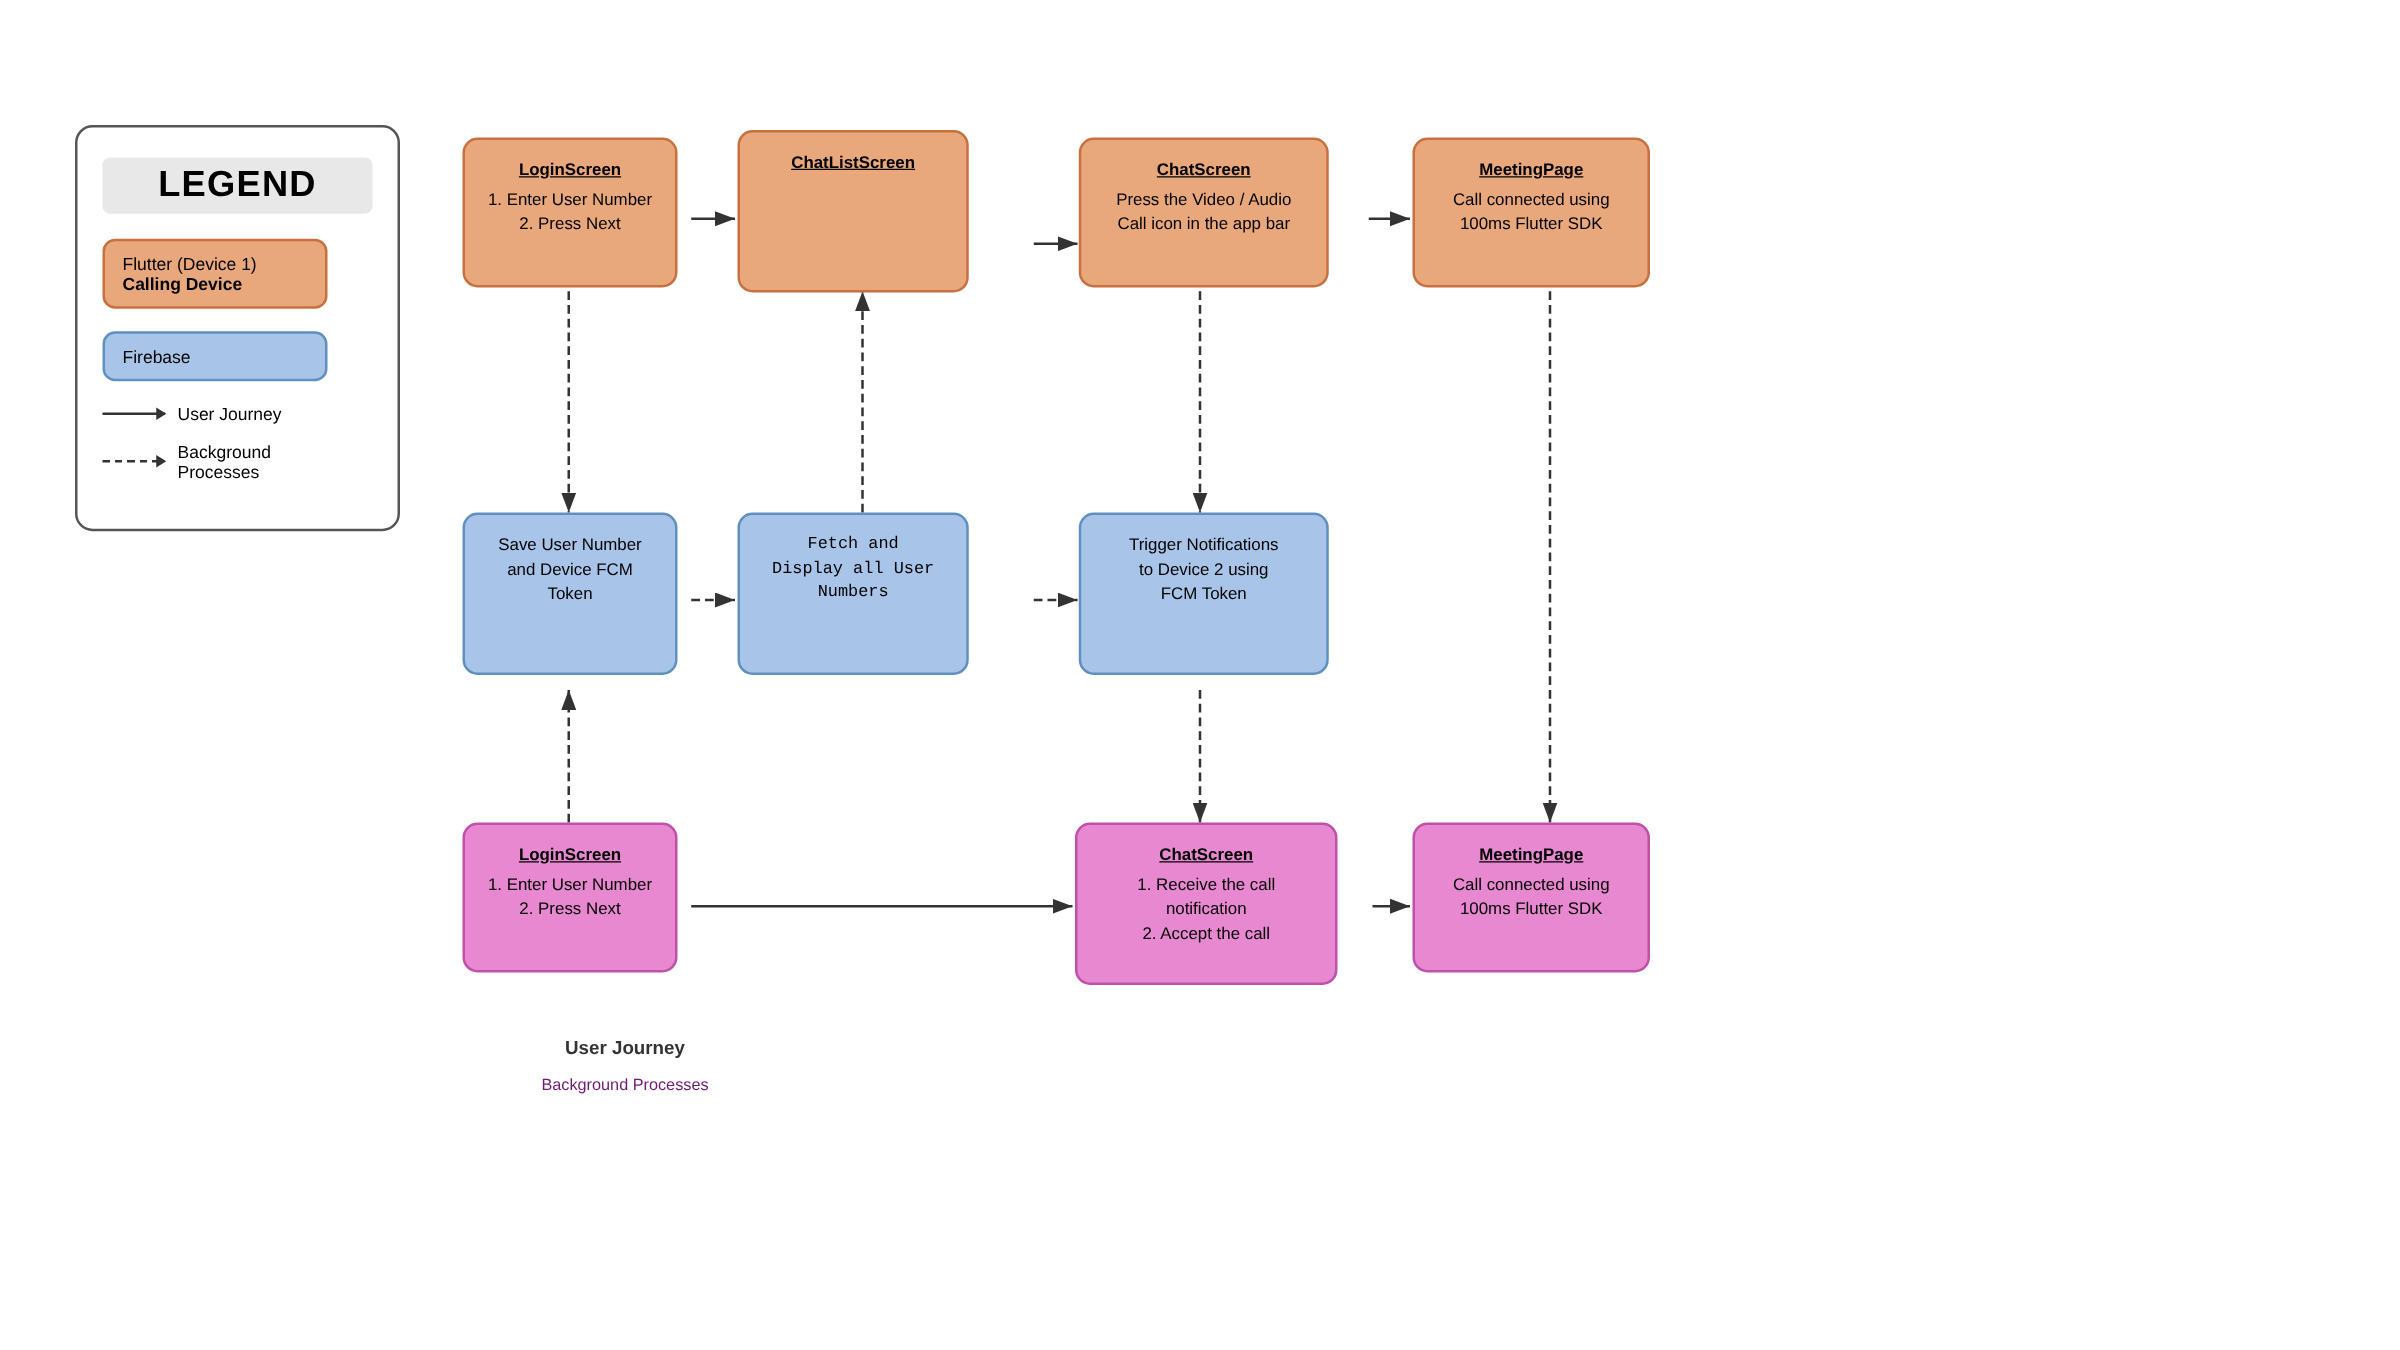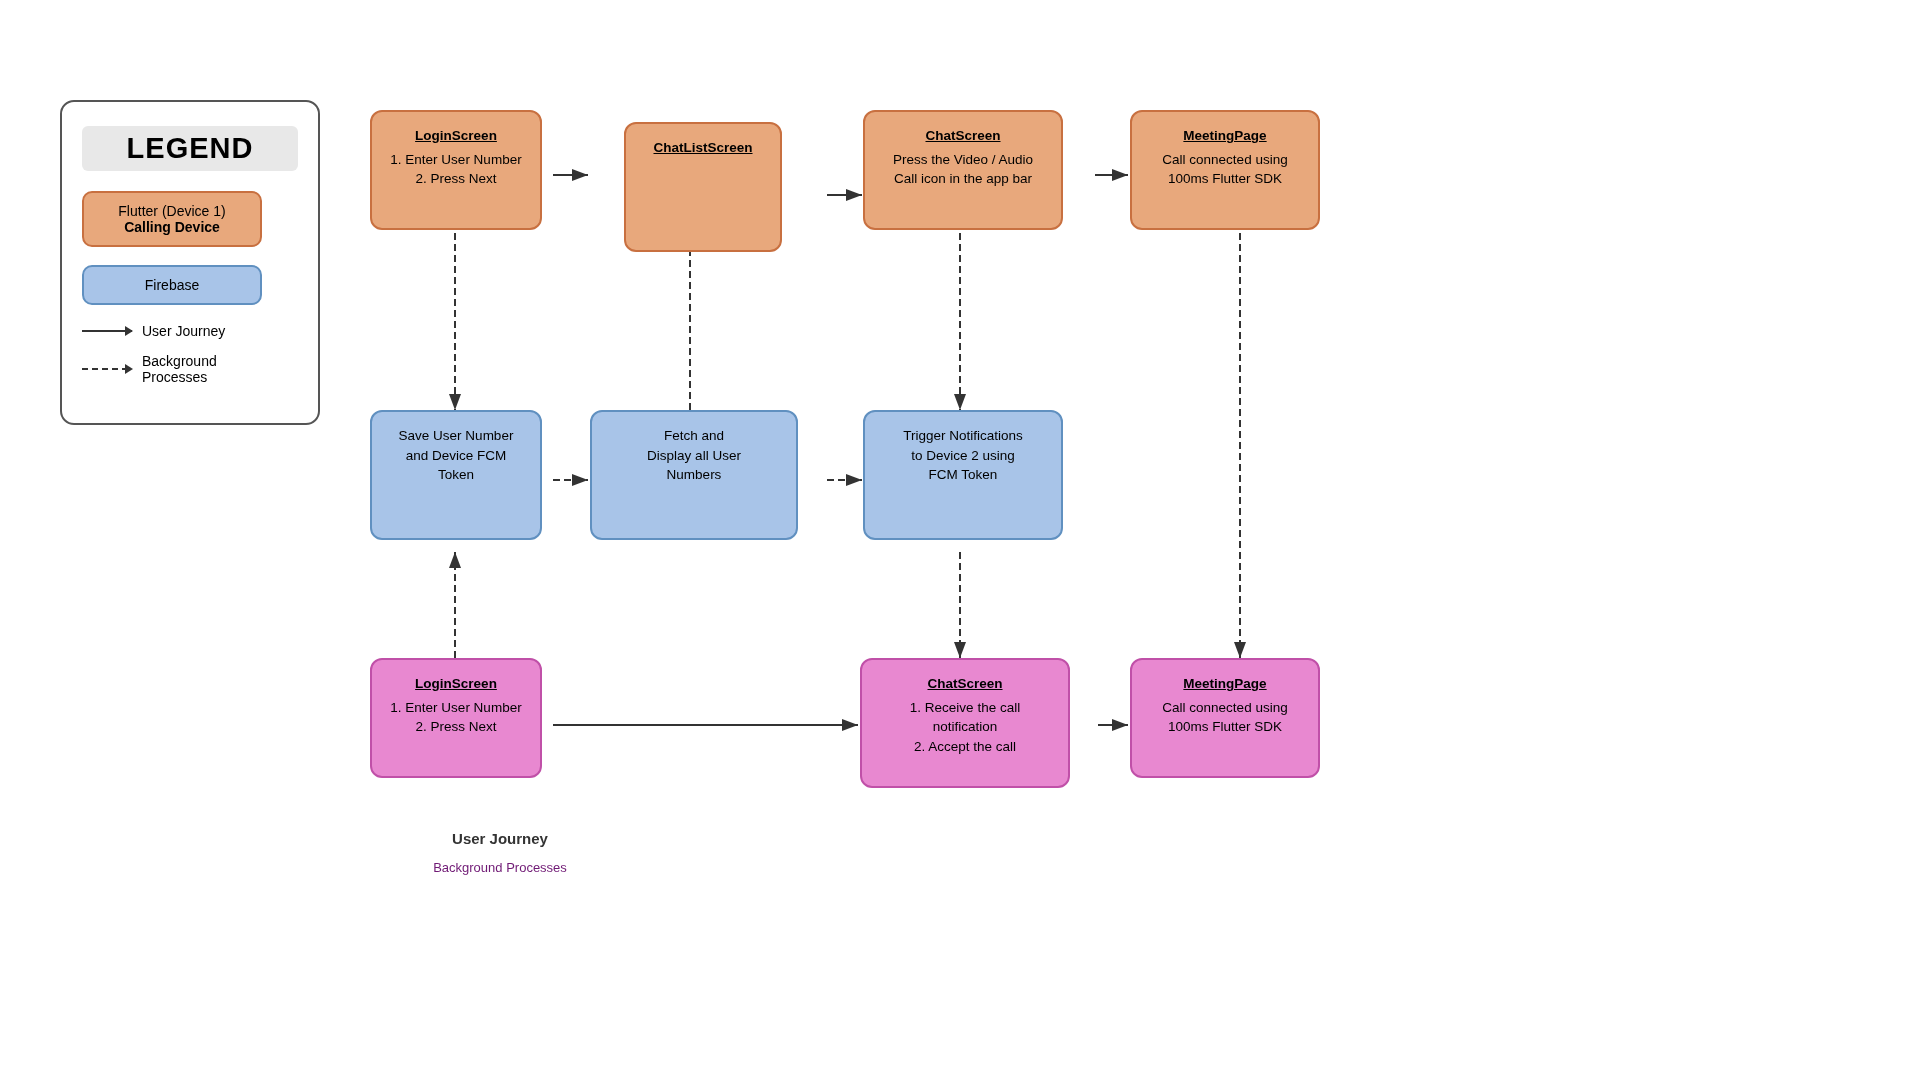--- a/index.html
+++ b/index.html
@@ -47,21 +47,21 @@
       margin-bottom: 18px;
       display: flex;
       align-items: center;
       gap: 12px;
     }
 
     .legend-box {
       width: 180px;
       padding: 10px 14px;
       border-radius: 10px;
-      text-align: center;
+      text-align: left;
       font-size: 14px;
     }
 
     .legend-box-orange {
       background: #e8a87c;
       border: 2px solid #c87040;
     }
 
     .legend-box-blue {
       background: #a8c4e8;
@@ -239,39 +239,39 @@
       <line x1="95" y1="578" x2="95" y2="472" stroke="#333" stroke-width="2" stroke-dasharray="7,4" marker-end="url(#arrowhead-dashed)"></line>
 
       <line x1="880" y1="153" x2="880" y2="578" stroke="#333" stroke-width="2" stroke-dasharray="7,4" marker-end="url(#arrowhead-dashed)"></line>
     </svg>
 
     <div class="node node-orange" style="left:10px; top:30px; width:172px; min-height:120px;">
       <div class="node-title">LoginScreen</div>
       <div>1. Enter User Number<br>2. Press Next</div>
     </div>
 
-    <div class="node node-orange" style="left:230px; top:42px; width:158px; min-height:130px;margin-left:34px;">
+    <div class="node node-orange" style="left:230px; top:24px; width:185px; min-height:130px;">
       <div class="node-title">ChatListScreen</div>
     </div>
 
     <div class="node node-orange" style="left:503px; top:30px; width:200px; min-height:120px;">
       <div class="node-title">ChatScreen</div>
       <div>Press the Video / Audio<br>Call icon in the app bar</div>
     </div>
 
     <div class="node node-orange" style="left:770px; top:30px; width:190px; min-height:120px;">
       <div class="node-title">MeetingPage</div>
       <div>Call connected using<br>100ms Flutter SDK</div>
     </div>
 
     <div class="node node-blue" style="left:10px; top:330px; width:172px; min-height:130px;">
       <div>Save User Number<br>and Device FCM Token</div>
     </div>
 
-    <div class="node node-blue" style="left:230px; top:330px; width:208px; min-height:130px;">
+    <div class="node node-blue" style="left:230px; top:330px; width:185px; min-height:130px;font-family:Liberation Mono, monospace;">
       <div>Fetch and<br>Display all User<br>Numbers</div>
     </div>
 
     <div class="node node-blue" style="left:503px; top:330px; width:200px; min-height:130px;">
       <div>Trigger Notifications<br>to Device 2 using<br>FCM Token</div>
     </div>
 
     <div class="node node-pink" style="left:10px; top:578px; width:172px; min-height:120px;">
       <div class="node-title">LoginScreen</div>
       <div>1. Enter User Number<br>2. Press Next</div>

